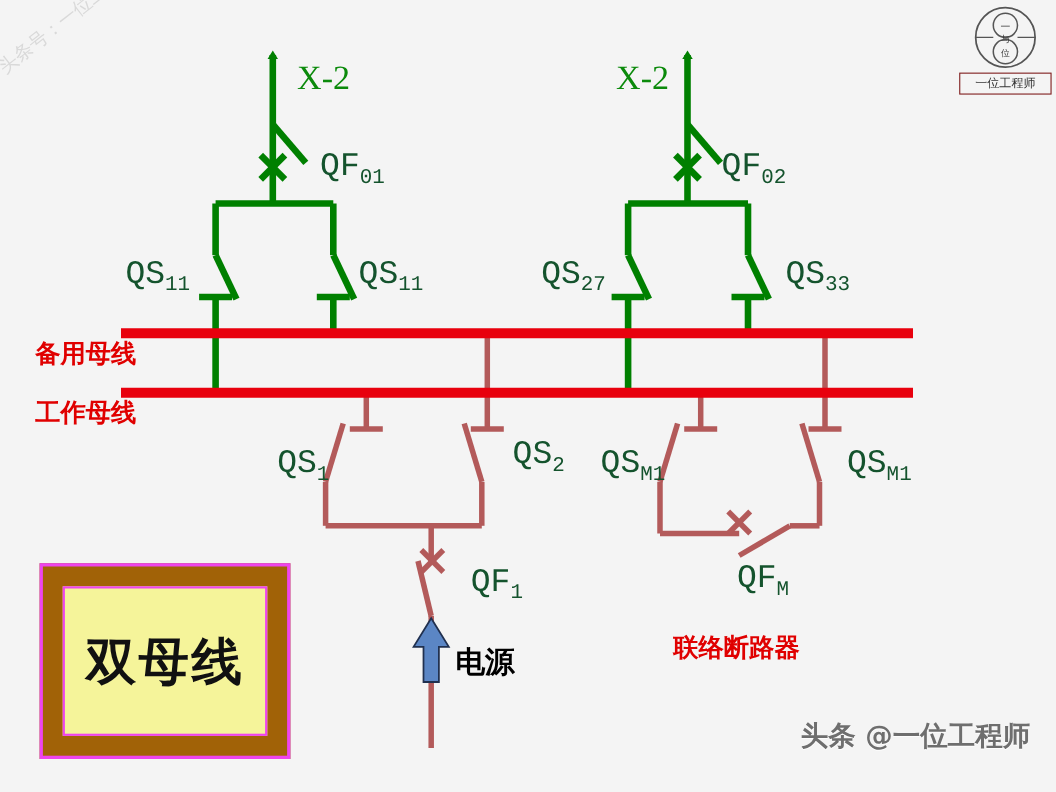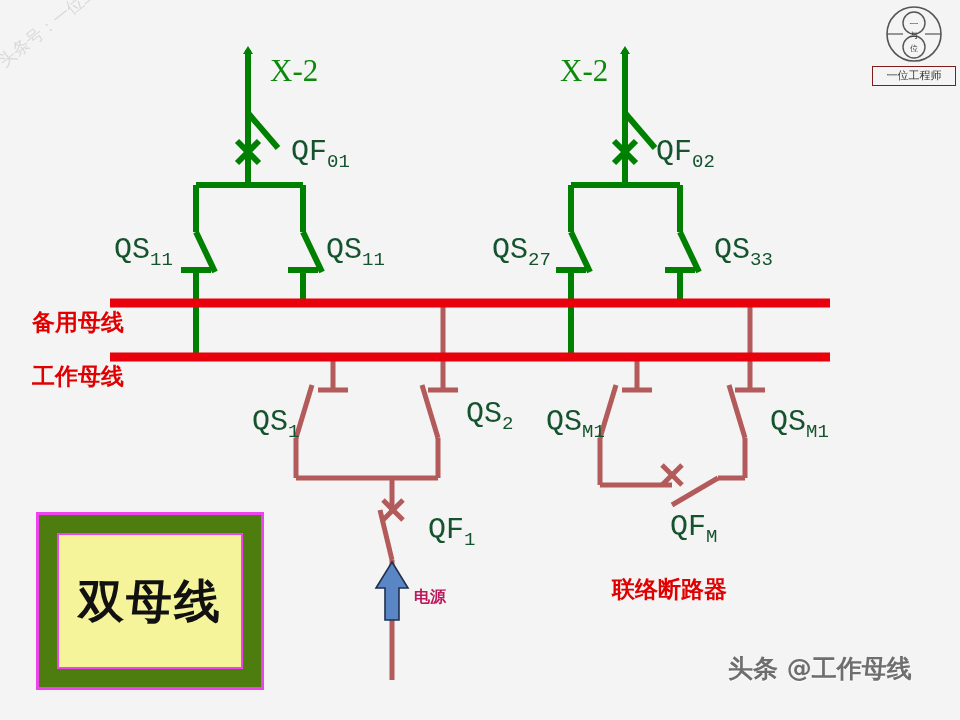--- a/index.html
+++ b/index.html
@@ -11,26 +11,26 @@
     position:relative;
   }
   #stage{position:absolute;left:0;top:0;width:960px;height:720px;}
   svg#diagram{position:absolute;left:0;top:0;width:960px;height:720px;}
 
   .lbl{position:absolute;white-space:nowrap;line-height:1;}
   .lbl-black{color:#14532d;font-family:Liberation Mono, monospace;font-size:30px;}
   .lbl-black sub{font-size:19px;}
   .lbl-green{color:#0b8a0b;font-family:"Liberation Serif",serif;font-size:31px;}
   .lbl-red{color:#e00000;font-family:"DejaVu Sans",sans-serif;font-size:23px;font-weight:bold;}
-  .lbl-pink{color:#be185d;font-family:"DejaVu Sans",sans-serif;font-size:16px;font-weight:bold;}
+  .lbl-pink{color:#000000;font-family:"DejaVu Sans",sans-serif;font-size:27px;font-weight:bold;}
 
   
   #title-card{
     position:absolute;left:36px;top:512px;width:228px;height:178px;
-    background:#4d7c0f;border:3px solid #ee44ee;box-sizing:border-box;padding:18px;
+    background:#a16207;border:3px solid #ee44ee;box-sizing:border-box;padding:18px;
   }
   #title-card .inner{
     width:100%;height:100%;background:#f5f49a;border:2px solid #ee44ee;
     box-sizing:border-box;display:flex;flex-direction:column;
     align-items:center;justify-content:center;
   }
   #title-card .line{
     font-family:"DejaVu Sans",sans-serif;font-weight:bold;color:#111;
     font-size:46px;letter-spacing:2px;line-height:1.14;
   }
@@ -231,15 +231,15 @@
       <line x1="15" y1="30" x2="31" y2="30" stroke="#555" stroke-width="1.2"></line>
       <line x1="53" y1="30" x2="69" y2="30" stroke="#555" stroke-width="1.2"></line>
       <text x="42" y="23" font-size="9" fill="#333" text-anchor="middle" font-family="DejaVu Sans, sans-serif">一</text>
       <text x="42" y="34" font-size="8" fill="#333" text-anchor="middle" font-family="DejaVu Sans, sans-serif">与</text>
       <text x="42" y="47" font-size="8" fill="#333" text-anchor="middle" font-family="DejaVu Sans, sans-serif">位</text>
     </svg>
     <div class="logo-text">一位工程师</div>
   </div>
 
   <div id="wm-diag">头条号：一位工程师</div>
-  <div id="wm-bottom">头条 @工作母线</div>
+  <div id="wm-bottom">头条 @一位工程师</div>
 
 </div>
 
 </body></html>

